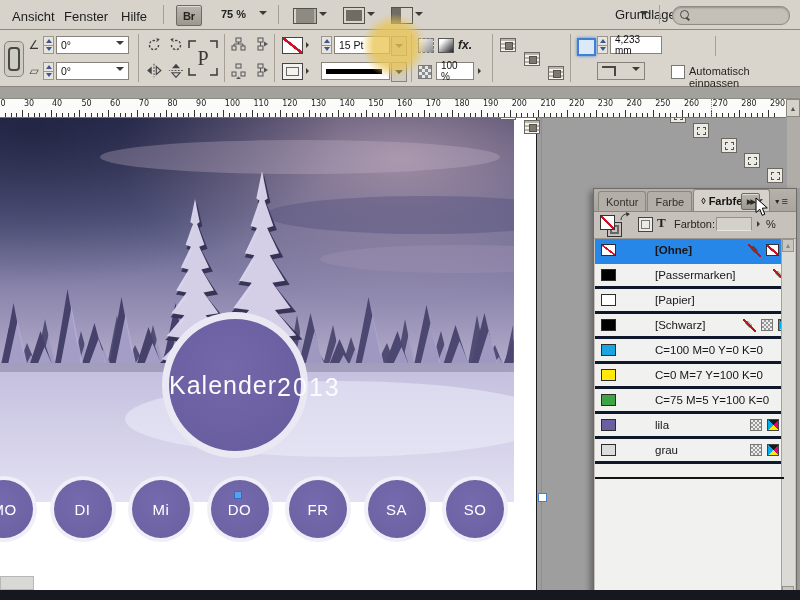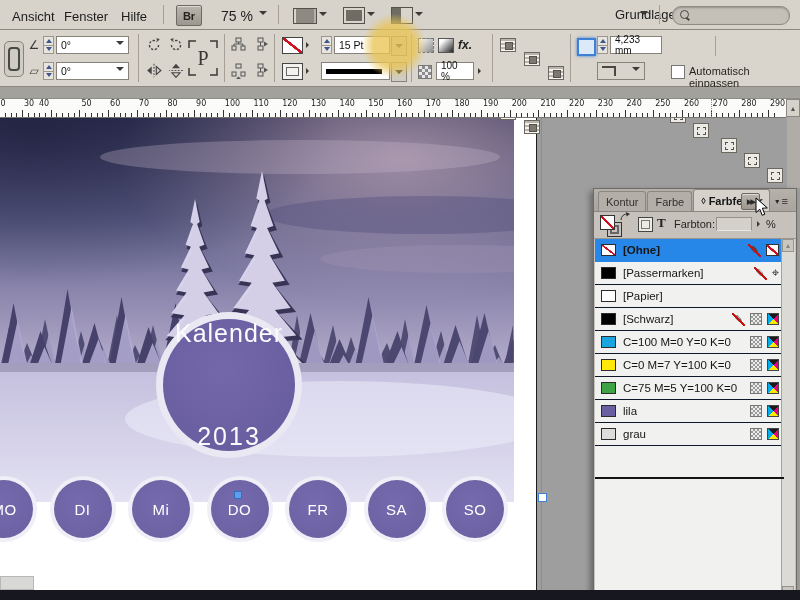--- a/index.html
+++ b/index.html
@@ -36,40 +36,40 @@
   
   .panel{left:593px;top:188px;width:204px;height:412px;background:#c6c2bb;border:1px solid #6e6a64;
          box-sizing:border-box;z-index:12;box-shadow:-3px 3px 6px rgba(0,0,0,.35);}
   .ptabs{position:absolute;left:0;top:0;width:100%;height:23px;background:linear-gradient(#b6b2ab,#a9a59e);
          border-bottom:1px solid #8b8780;display:flex;align-items:flex-end;padding-left:4px;box-sizing:border-box;}
   .ptab{height:19px;display:flex;align-items:center;padding:0 7px;font-size:11px;color:#33312c;
         border:1px solid #8b8780;border-bottom:none;background:#b3afa8;margin-right:1px;border-radius:3px 3px 0 0;}
   .ptab.active{background:#d6d2cb;font-weight:bold;color:#141414;height:21px;}
   .ptoolbar{position:absolute;left:0;top:23px;width:100%;height:26px;background:#c6c2bb;border-bottom:1px solid #9a968f;}
   .plist{position:absolute;left:1px;top:50px;width:189px;height:360px;background:#f1f1ef;border-right:1px solid #b3b0aa;overflow:hidden;}
-  .srow{position:relative;height:22px;display:flex;align-items:center;border-bottom:1px solid #0f172a;font-size:11.5px;color:#161616;}
+  .srow{position:relative;height:22px;display:flex;align-items:center;border-bottom:3px solid #0f172a;font-size:11.5px;color:#161616;gap:32px;}
   .srow.sel{background:#2787e8;border-bottom-color:#2787e8;font-weight:bold;}
   .swb{width:15px;height:12px;border:1px solid #2c2c2c;margin:0 7px 0 6px;flex:none;box-sizing:border-box;}
   .sic{margin-left:5px;flex:none;}
   .ic-checker{width:12px;height:12px;border:1px solid #777;box-sizing:border-box;
       background:repeating-conic-gradient(#9a9a9a 0 25%,#ececec 0 50%) 0 0/4px 4px;}
   .ic-cmyk{width:12px;height:12px;border:1px solid #444;box-sizing:border-box;
       background:conic-gradient(from 45deg,#e6007e 0 25%,#ffe800 0 50%,#00aeef 0 75%,#1a1a1a 0 100%);}
   .ic-none{width:13px;height:12px;border:1px solid #333;box-sizing:border-box;
       background:linear-gradient(to top right,#fff 42%,#cf1020 43%,#cf1020 57%,#fff 58%);}
   .pencil{position:relative;width:13px;height:13px;font-size:11px;line-height:13px;color:#4a4a4a;text-align:center;}
   .pencil::after{content:"";position:absolute;inset:0;background:linear-gradient(45deg,transparent 44%,#c41212 45%,#c41212 56%,transparent 57%);}
   .scrolltrack{position:absolute;right:1px;top:50px;width:13px;height:360px;background:#dcdad5;border-left:1px solid #a5a29c;}
   .scrollbtn{position:absolute;left:0;width:12px;height:13px;background:#cac7c1;border:1px solid #97948e;
       box-sizing:border-box;display:flex;align-items:center;justify-content:center;font-size:7px;color:#8a8780;}
   
   .daycircle{position:absolute;width:58px;height:58px;border-radius:50%;border:4px solid rgba(247,247,252,.95);
       display:flex;align-items:center;justify-content:center;color:#fff;font-size:15px;letter-spacing:.5px;z-index:4;}
-  .titlecircle{position:absolute;left:156px;top:312px;width:132px;height:132px;border-radius:50%;
-      border:7px solid rgba(247,247,252,.9);display:flex;flex-direction:column;align-items:center;justify-content:space-between;
+  .titlecircle{position:absolute;left:162px;top:312px;width:132px;height:132px;border-radius:50%;
+      border:7px solid rgba(247,247,252,.9);display:flex;flex-direction:row;align-items:center;justify-content:flex-start;
       color:#fbfbfe;z-index:4;}
   .titlecircle .l1{font-size:25px;letter-spacing:1px;}
   .titlecircle .l2{font-size:25px;letter-spacing:2px;margin-top:4px;}
   .wrapico{width:16px;height:14px;border:1px solid #6b675f;background:
       repeating-linear-gradient(#b9b5ad 0 2px,#f4f2ee 2px 4px);position:relative;box-sizing:border-box;}
   .wrapico::after{content:"";position:absolute;left:4px;top:3px;width:6px;height:6px;background:#7d7970;border:1px solid #55524b;}
   .fitico{width:16px;height:15px;border:1px solid #6b675f;background:#eceae5;position:relative;box-sizing:border-box;}
   .fitico::after{content:"";position:absolute;left:3px;top:3px;width:7px;height:6px;border:1px dashed #55524b;}
   .highlight{left:362px;top:14px;width:64px;height:64px;border-radius:50%;z-index:15;pointer-events:none;
       background:radial-gradient(circle,rgba(233,196,84,.78) 0 46%,rgba(233,196,84,0) 72%);}
@@ -78,21 +78,21 @@
 <body>
 
 <div class="app">
 
   <div class="abs menubar">
     <div class="abs menu-item" style="left:8px;">Ansicht</div>
     <div class="abs menu-item" style="left:60px;">Fenster</div>
     <div class="abs menu-item" style="left:117px;">Hilfe</div>
     <div class="abs vsep" style="left:163px;top:5px;height:19px;"></div>
     <div class="abs btn-raised" style="left:176px;top:5px;width:24px;height:19px;font-size:11px;">Br</div>
-    <div class="abs" style="left:221px;top:8px;font-size:14px;color:#1d1d1d;">75 %</div>
+    <div class="abs" style="left:221px;top:8px;font-size:11px;color:#1d1d1d;font-weight:bold;">75 %</div>
     <div class="abs caret" style="left:259px;top:11px;"></div>
     <div class="abs vsep" style="left:278px;top:5px;height:19px;"></div>
 
     <div class="abs" style="left:293px;top:8px;width:22px;height:14px;border:1px solid #55524b;background:#8d8a82;box-shadow:inset 2px 0 0 #d9d5cd,inset -2px 0 0 #b5b1a9;"></div>
     <div class="abs caret" style="left:319px;top:12px;"></div>
 
     <div class="abs" style="left:343px;top:7px;width:20px;height:15px;border:1px solid #55524b;background:#d9d5cd;box-shadow:inset 0 0 0 2px #d9d5cd,inset 0 0 0 8px #6f6c64;"></div>
     <div class="abs caret" style="left:367px;top:12px;"></div>
 
     <div class="abs" style="left:391px;top:7px;width:20px;height:15px;border:1px solid #55524b;background:linear-gradient(90deg,#6f6c64 0 45%,#d9d5cd 45%);"></div>
@@ -415,21 +415,21 @@
       <i class="tick" style="left: 733.5px; top: 14px; height: 4px;"></i>
       <i class="tick" style="left: 739.3px; top: 11px; height: 7px;"></i>
       <i class="tick" style="left: 745px; top: 14px; height: 4px;"></i>
       <i class="tick" style="left: 750.7px; top: 14px; height: 4px;"></i>
       <i class="tick" style="left: 756.5px; top: 14px; height: 4px;"></i>
       <i class="tick" style="left: 762.2px; top: 14px; height: 4px;"></i>
       <i class="tick" style="left: 767.9px; top: 11px; height: 7px;"></i>
       <i class="tick" style="left: 773.7px; top: 14px; height: 4px;"></i>
       <span class="rnum" style="left: -4.7px;">20</span>
       <span class="rnum" style="left: 24px;">30</span>
-      <span class="rnum" style="left: 39px;">40</span>
+      <span class="rnum" style="left: 52px;">40</span>
       <span class="rnum" style="left: 81.4px;">50</span>
       <span class="rnum" style="left: 110.1px;">60</span>
       <span class="rnum" style="left: 138.8px;">70</span>
       <span class="rnum" style="left: 167.5px;">80</span>
       <span class="rnum" style="left: 196.1px;">90</span>
       <span class="rnum" style="left: 224.8px;">100</span>
       <span class="rnum" style="left: 253.5px;">110</span>
       <span class="rnum" style="left: 282.2px;">120</span>
       <span class="rnum" style="left: 310.9px;">130</span>
       <span class="rnum" style="left: 339.6px;">140</span>

